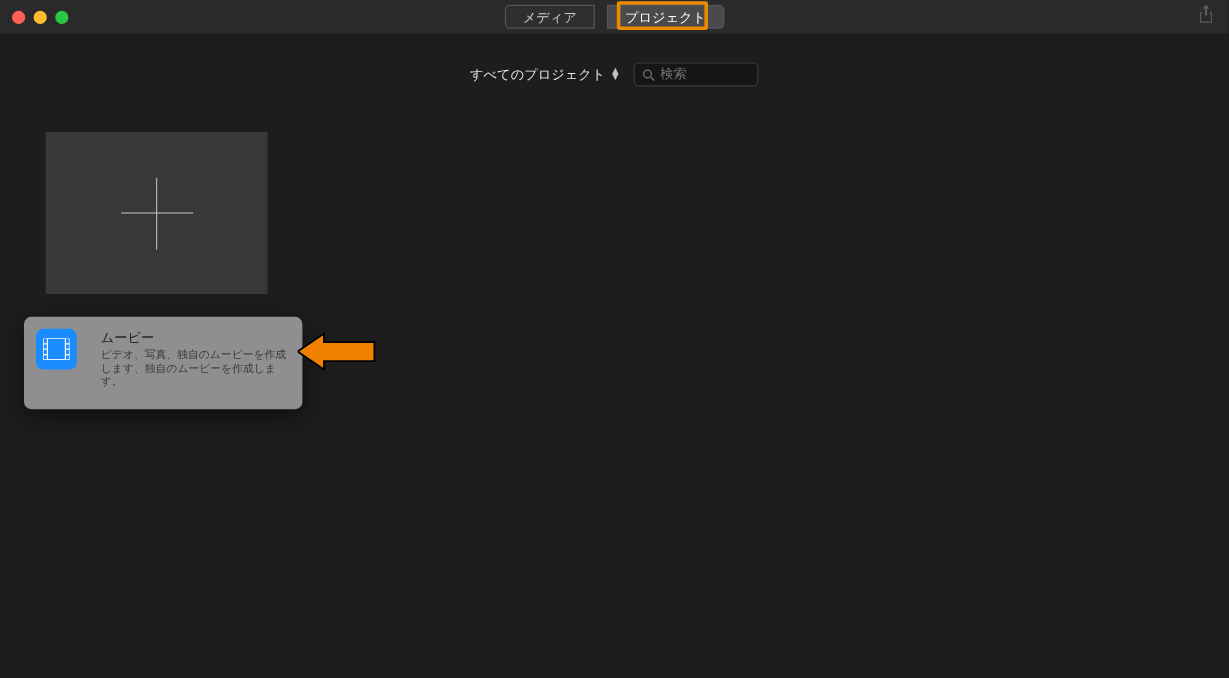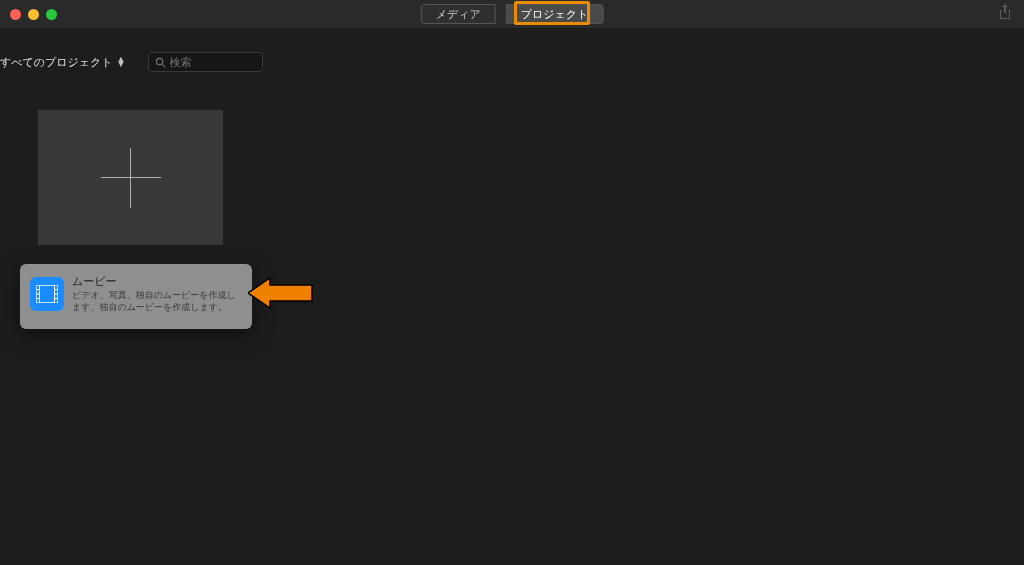--- a/index.html
+++ b/index.html
@@ -71,22 +71,23 @@
       border-radius: 2px;
       pointer-events: none;
     }
     .share-icon {
       position: absolute;
       right: 12px;
       color: #6a6a6a;
     }
     .sub-toolbar {
       display: flex;
-      align-items: center;
-      gap: 22px;
+      justify-content: center;
+      align-items: center;
+      gap: 11px;
       padding: 10px 0 8px;
       margin-top: 14px;
     }
     .project-selector {
       font-size: 11px;
       color: #e6e6e6;
       display: flex;
       align-items: center;
       gap: 4px;
     }
@@ -97,21 +98,21 @@
       display: flex;
       flex-direction: column;
     }
     .search-box {
       display: flex;
       align-items: center;
       background: #161616;
       border: 1px solid #3a3a3a;
       border-radius: 4px;
       padding: 2px 6px;
-      width: 115px;
+      width: 104px;
       height: 20px;
     }
     .search-box svg { flex-shrink: 0; }
     .search-box input {
       background: transparent;
       border: none;
       outline: none;
       color: #888;
       font-size: 11px;
       margin-left: 4px;
@@ -150,25 +151,24 @@
       top: 264px;
       left: 20px;
       width: 232px;
       background: #8f8f8f;
       border-radius: 6px;
       box-shadow: 0 6px 20px rgba(0,0,0,0.5);
       padding: 6px;
     }
     .popover-item {
       display: flex;
-      gap: 8px;
+      gap: 20px;
       padding: 4px;
       border-radius: 4px;
       cursor: pointer;
-      align-items: center;
     }
     .popover-item:first-child { margin-bottom: 6px; }
     .pi-icon {
       width: 34px;
       height: 34px;
       border-radius: 6px;
       flex-shrink: 0;
       display: flex;
       align-items: center;
       justify-content: center;

